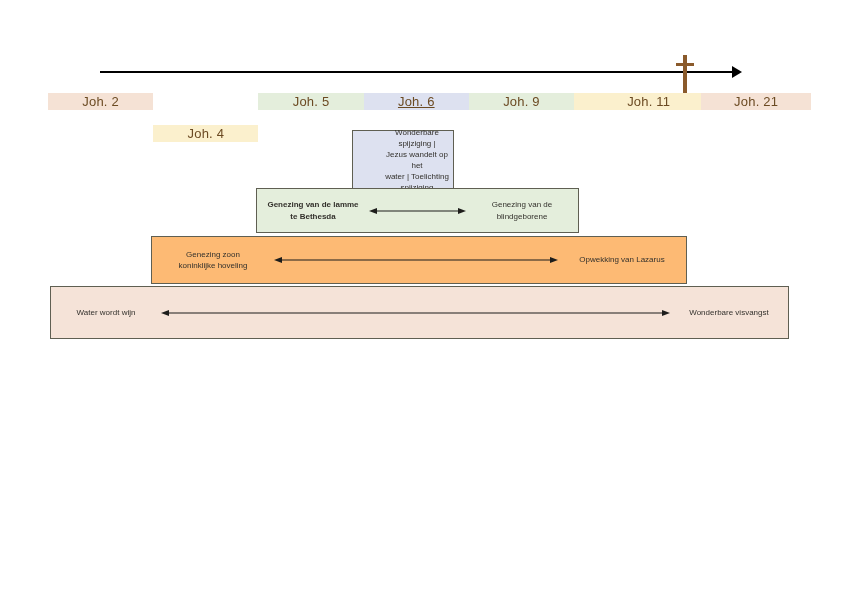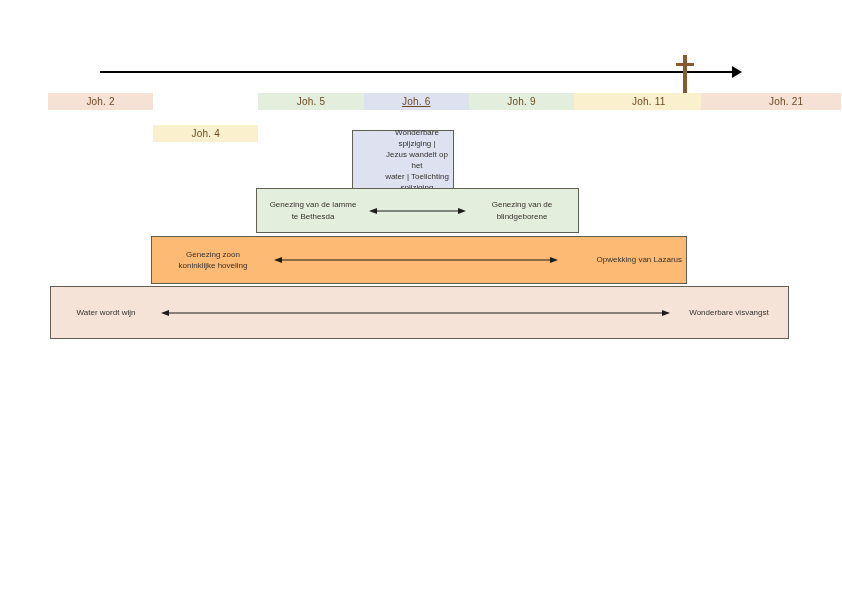--- a/index.html
+++ b/index.html
@@ -72,21 +72,21 @@
     top: 93px;
     width: 741px;
     height: 17px;
     display: flex;
   }
   .chapter-seg {
     height: 100%;
     display: flex;
     align-items: center;
     justify-content: center;
-    font-size: 10px;
+    font-size: 13px;
     color: #6b4a22;
     letter-spacing: 0.2px;
     white-space: nowrap;
   }
 
   
   .tier {
     position: absolute;
     box-sizing: border-box;
     border: 1px solid #5f5f52;
@@ -137,24 +137,24 @@
     border-left: 8px solid #1d1d1b;
   }
 
   
   #tier-apex   { left: 352px; top: 130px; width: 102px; height: 60px; padding-left: 28px; }
   #tier-second { left: 256px; top: 188px; width: 323px; height: 45px; }
   #tier-third  { left: 151px; top: 236px; width: 536px; height: 48px; }
   #tier-base   { left: 50px;  top: 286px; width: 739px; height: 53px; }
 
   #tier-apex .tier-label { width: 100%; }
-  #tier-second .label-left  { width: 112px; }
+  #tier-second .label-left  { width: 112px; font-weight: bold; }
   #tier-second .label-right { width: 112px; }
   #tier-third  .label-left  { width: 122px; }
-  #tier-third  .label-right { width: 128px; text-align: right; }
+  #tier-third  .label-right { width: 128px; }
   #tier-base   .label-left  { width: 110px; }
   #tier-base   .label-right { width: 118px; }
 </style>
 </head>
 <body>
 
 <div id="canvas">
 
   <div class="axis-line"></div>
   <div class="axis-head"></div>
@@ -176,21 +176,21 @@
       </div>
     <div class="chapter-seg" style="background: rgb(221, 225, 240); flex: 0 0 14.2%; text-decoration: underline;">
         <span>Joh. 6</span>
       </div>
     <div class="chapter-seg" style="background: rgb(228, 238, 220); flex: 0 0 14.2%;">
         <span>Joh. 9</span>
       </div>
     <div class="chapter-seg" style="background: rgb(251, 240, 205); flex: 0 0 14.2%; padding-left: 22px;">
         <span>Joh. 11</span>
       </div>
-    <div class="chapter-seg" style="background: rgb(245, 226, 213); flex: 0 0 14.8%; padding-left: 30px;">
+    <div class="chapter-seg" style="background: rgb(245, 226, 213); flex: 0 0 14.8%;">
         <span>Joh. 21</span>
       </div>
   </div>
 
   <div class="tier" id="tier-apex" style="background: rgb(221, 225, 240);">
     <div class="tier-label">Wonderbare spijziging |
 Jezus wandelt op het
 water | Toelichting
 spijziging</div>
   </div>

